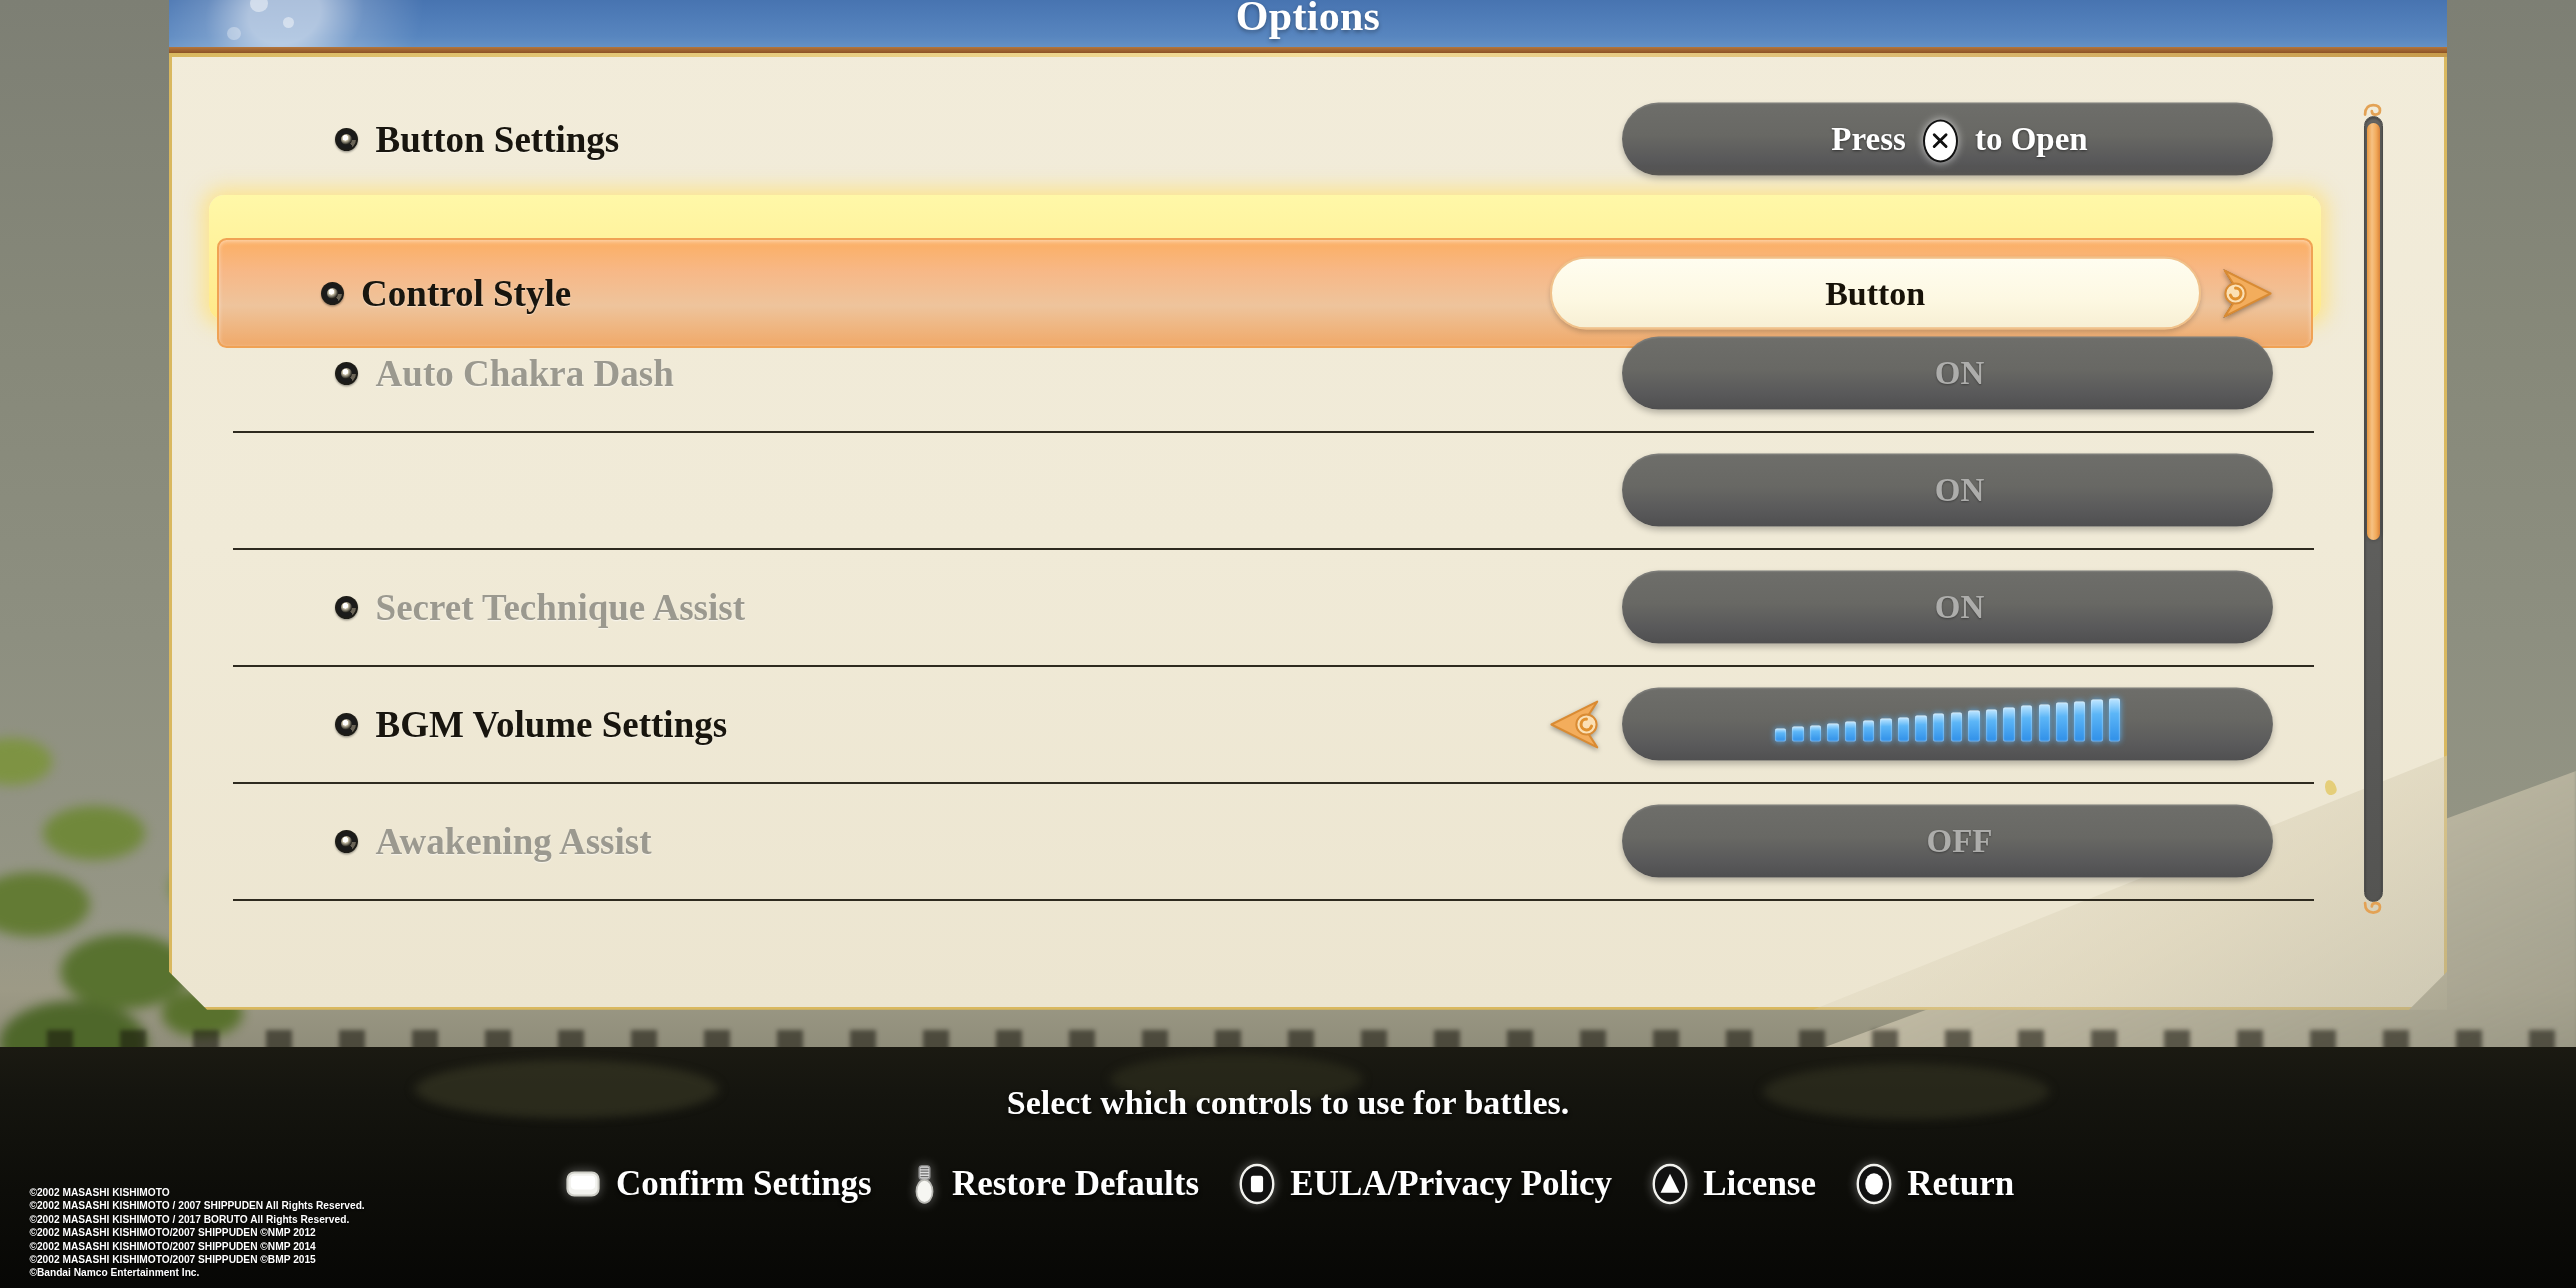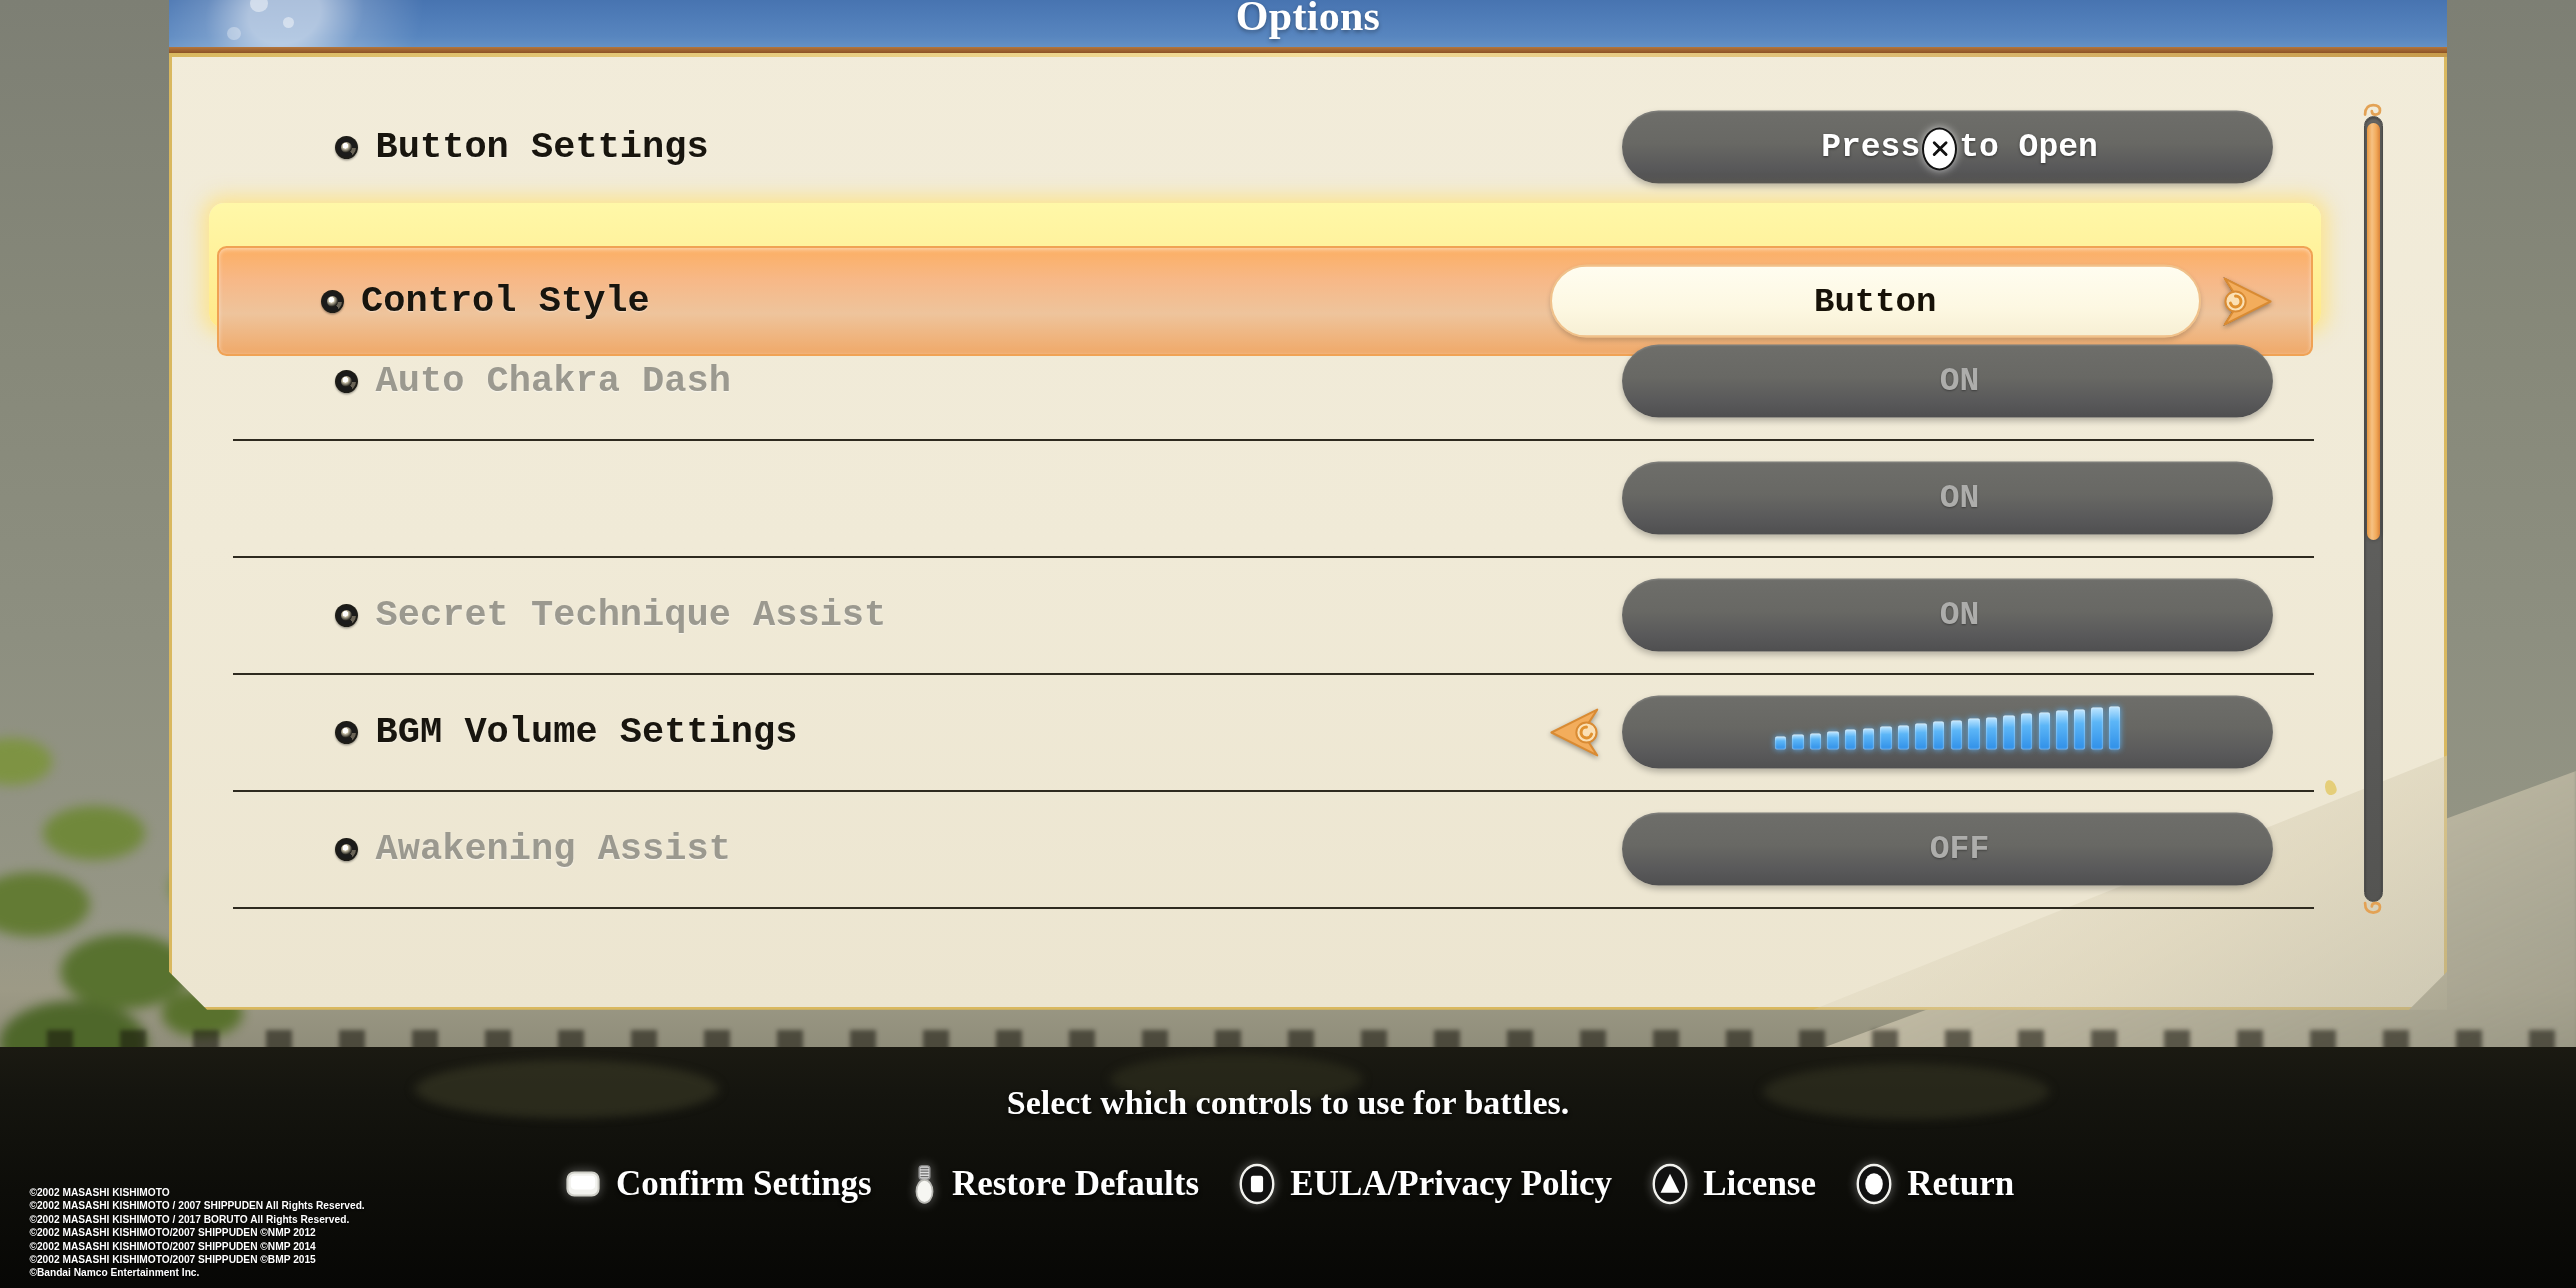--- a/index.html
+++ b/index.html
@@ -96,21 +96,21 @@
   .title-text{
     position:absolute;left:0;top:0;width:100%;height:73px;
     display:flex;align-items:center;justify-content:center;
     color:#fff;font-size:42px;font-weight:700;letter-spacing:0.3px;
     text-shadow:0 2px 4.1px rgba(0,0,0,.35);
     font-family:"Liberation Serif","DejaVu Serif",serif;
   }
 
   
   #options-list{
-    position:absolute;left:64px;top:110px;width:2081px;font-family:Liberation Mono, monospace;
+    position:absolute;left:64px;top:102px;width:2081px;
   }
   .opt-row{
     position:relative;height:117px;display:flex;align-items:center;
     border-bottom:2.7px solid #2e2a1f;
     box-sizing:border-box;
   }
   .opt-row:first-child{border-top:0;}
   .opt-row.selected{border-bottom:0;}
 
   .opt-label{
@@ -143,21 +143,21 @@
   
   .pill{
     width:651px;height:73px;border-radius:37px;
     background:linear-gradient(180deg,#6e6e6a 0%,#686864 45%,#59595a 78%,#4f4f50 100%);
     display:flex;align-items:center;justify-content:center;
     box-shadow:0 3.4px 6.8px rgba(0,0,0,.25), inset 0 1.4px 1.4px rgba(255,255,255,.12);
   }
   .pill-text{
     font-size:33px;font-weight:700;color:#ffffff;
     text-shadow:0 1.4px 2.7px rgba(0,0,0,.5);
-    display:flex;align-items:center;gap:2px;white-space:nowrap;margin-left:24px;
+    display:flex;align-items:center;gap:17px;white-space:nowrap;margin-left:24px;
   }
   .pill.off .pill-text,.pill.on .pill-text{color:#adadab;text-shadow:0 1.4px 2px rgba(0,0,0,.35);}
 
   
   .btn-x{
     display:inline-flex;align-items:center;justify-content:center;
     width:31px;height:39px;border-radius:50%;
     background:#ffffff;border:2px solid #111;
     box-shadow:0 0 8.1px rgba(255,255,255,.65);
     position:relative;top:1.4px;

